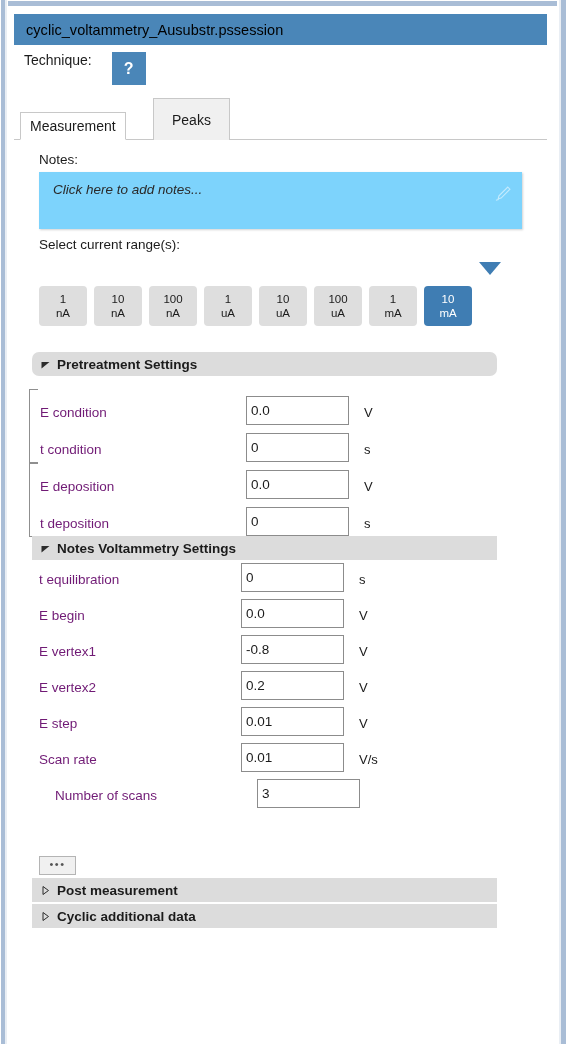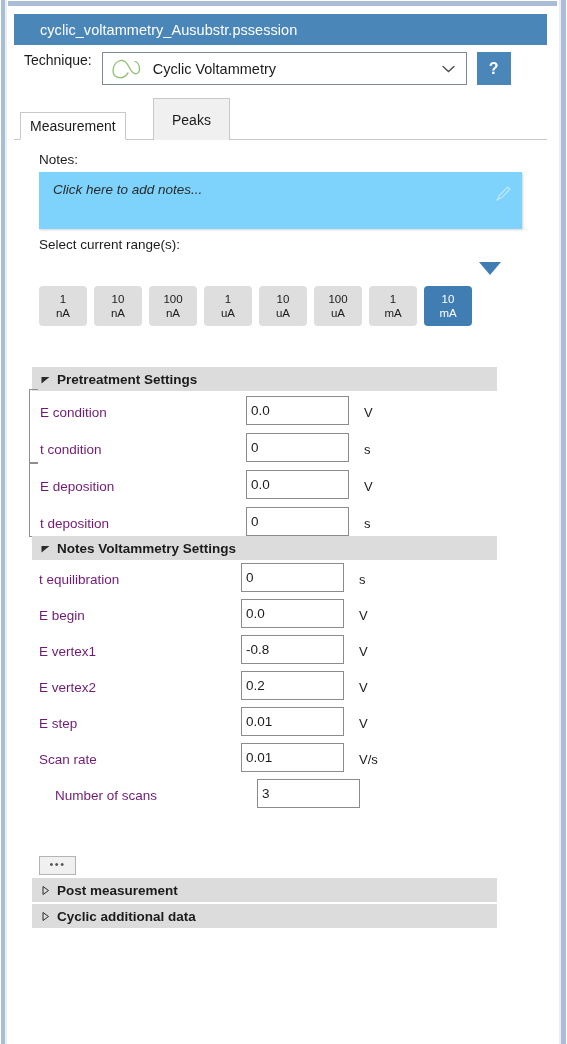--- a/index.html
+++ b/index.html
@@ -58,24 +58,24 @@
     position: absolute;
     left: 6px; top: 6px;
     width: 533px;
     height: 31px;
     background: #4a86b8;
     color: #ffffff;
     display: flex;
     align-items: center;
   }
   #title-bar .title-text {
-    padding-left: 26px;
+    padding-left: 12px;
     font-size: 14.5px;
     letter-spacing: 0.05px;
-    color: #ffffff;
+    color: #000000;
     white-space: nowrap;
   }
 
   
   #technique-row {
     position: absolute;
     left: 6px; top: 44px;
     width: 539px;
     height: 38px;
     display: flex;
@@ -373,30 +373,20 @@
 
   <div class="win-inner">
 
     <div id="title-bar">
       <span class="title-text">cyclic_voltammetry_Ausubstr.pssession</span>
     </div>
 
     <div id="technique-row">
       <span id="technique-label">Technique:</span>
 
-      <div id="technique-combo">
-        <svg class="cv-icon" viewBox="0 0 34 26">
-          <path d="M8 21 C2 19 3 8 10 5 C15 2.5 18 7 20 11 C22 15 25 19 28 17.5 C32 15.5 31 7 26 5.5" fill="none" stroke="#8fbf72" stroke-width="1.3" stroke-linecap="round"></path>
-          <path d="M8 21 C12 23 16 21 19 17" fill="none" stroke="#8fbf72" stroke-width="1.3" stroke-linecap="round"></path>
-        </svg>
-        <span class="combo-value">Cyclic Voltammetry</span>
-        <svg class="chevron" viewBox="0 0 13 8">
-          <path d="M1 1.5 L6.5 6.5 L12 1.5" fill="none" stroke="#4a4a4a" stroke-width="1.3" stroke-linecap="round"></path>
-        </svg>
-      </div>
 
       <button id="help-button">?</button>
     </div>
 
     <div id="tab-underline"></div>
     <div id="tab-strip">
       <div class="tab active">Measurement</div>
       <div class="tab inactive">Peaks</div>
     </div>
 
@@ -442,21 +432,21 @@
             <span class="rv">1</span>
             <span class="ru">mA</span>
           </button>
           <button class="range-btn selected">
             <span class="rv">10</span>
             <span class="ru">mA</span>
           </button>
         </div>
 
       <div id="sections-host">
-          <div class="section-header" style="top: 227px;">
+          <div class="section-header" style="top: 212px; border-radius: 7px;">
             <svg class="tri" viewBox="0 0 11 11">
               <path d="M1.5 3 L9.5 3 L1.5 9.5 Z" fill="#2b2b2b" stroke="none"></path>
             </svg>
             <span class="sec-title">Pretreatment Settings</span>
           </div>
           <div class="group-bracket" style="left: 14px; top: 249px; height: 74px;"></div>
           <div class="group-bracket" style="left: 14px; top: 323px; height: 74px;"></div>
           <div class="field-row" style="left: 0px; top: 256px; width: 500px;">
             <span class="field-label" style="left: 25px;">E condition</span>
             <input type="text" class="field-input" value="0.0" style="left: 231px; width: 103px;">

